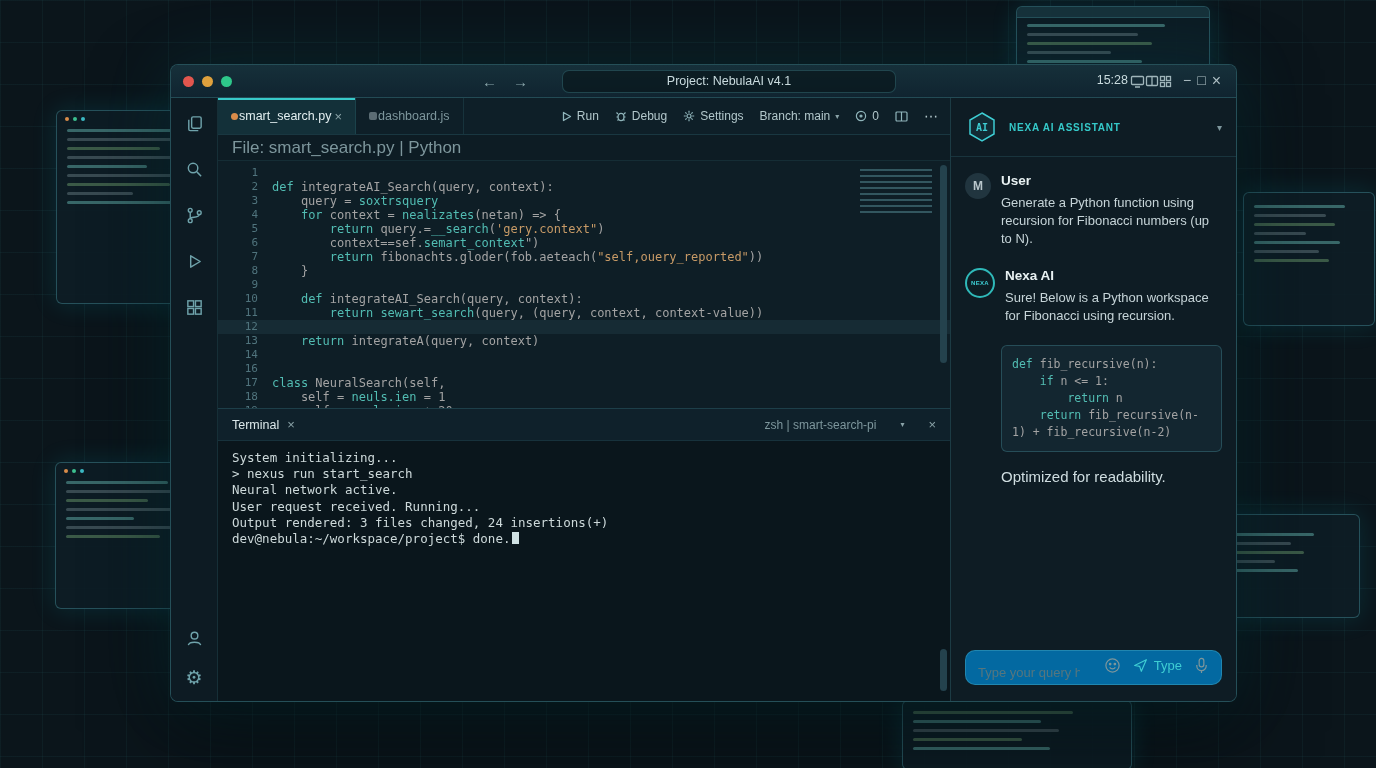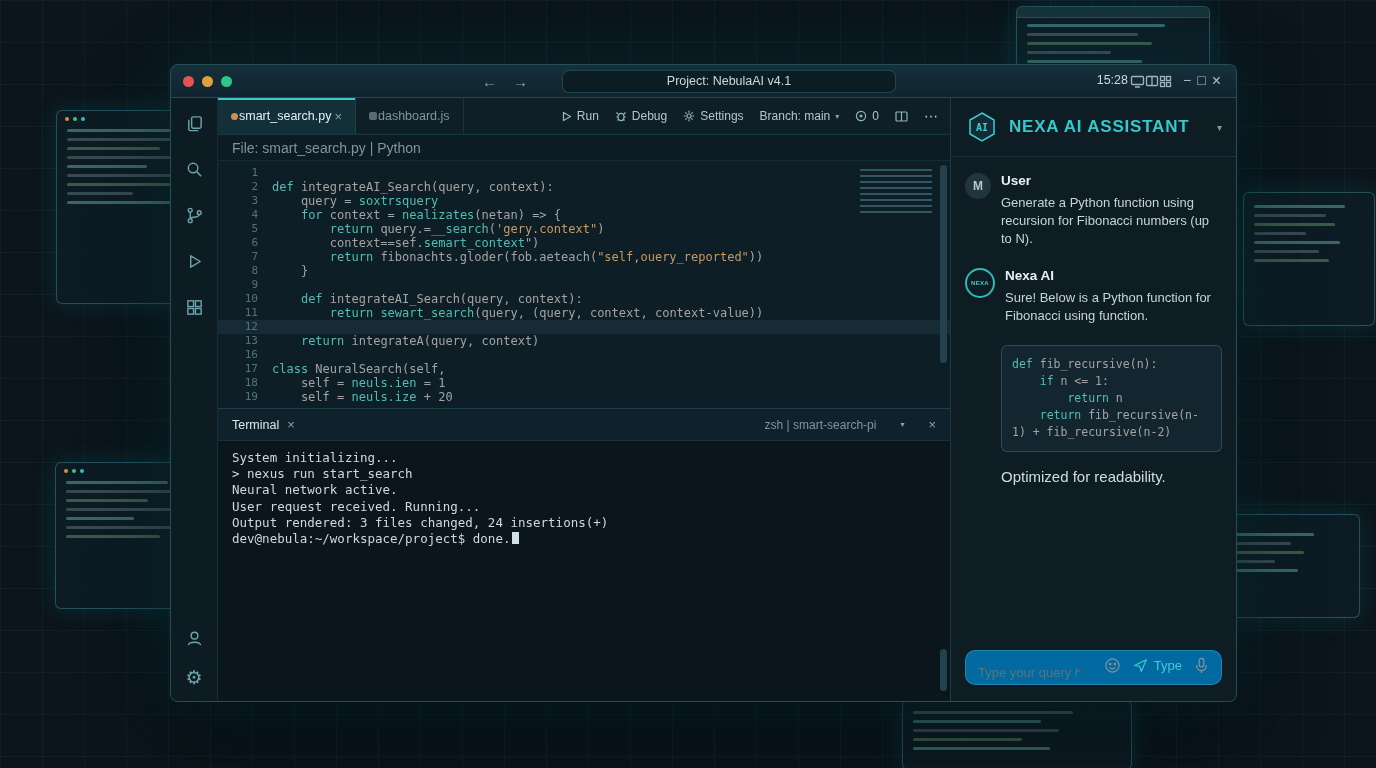--- a/index.html
+++ b/index.html
@@ -74,21 +74,21 @@
   .tab-dot{width:7px;height:7px;border-radius:50%;background:#d98c4a;}
   .tab-sq{width:8px;height:8px;border-radius:2px;background:#8fa0a6;opacity:.6;}
   .tab-close{color:#8aa3a8;font-size:13px;margin-left:2px;}
   .toolbar{margin-left:auto;display:flex;align-items:center;gap:16px;padding-right:12px;}
   .tool-item{display:flex;align-items:center;gap:5px;font-size:12px;color:#b2c7cb;white-space:nowrap;}
   .tool-item svg{display:block;}
   .chev{font-size:8px;color:#8aa3a8;}
   .more-glyph{font-size:14px;color:#b2c7cb;}
 
   .fileinfo{height:25px;flex:0 0 25px;display:flex;align-items:center;padding:0 14px;
-    font-size:14px;color:#7d969c;background:#0d1c24;border-bottom:1px solid rgba(94,197,208,.10);}
+    font-size:17px;color:#7d969c;background:#0d1c24;border-bottom:1px solid rgba(94,197,208,.10);}
 
   
   .editor{flex:1;position:relative;background:#0e1e26;overflow:hidden;padding-top:5px;}
   .code-row{display:flex;line-height:14px;font-family:"DejaVu Sans Mono",monospace;font-size:12px;}
   .code-row.hl{background:rgba(125,210,220,.08);}
   .ln{flex:0 0 40px;text-align:right;padding-right:14px;color:#50747d;font-size:11px;}
   .lc{white-space:pre;}
   .tk{color:#52bdb3;}
   .ts{color:#c79a66;}
   .tt{color:#a3a3a3;}
@@ -106,21 +106,21 @@
   .term-right{margin-left:auto;display:flex;align-items:center;gap:24px;font-size:12px;color:#7d969c;}
   .terminal{flex:1;background:#0a161c;padding:9px 14px;font-family:"DejaVu Sans Mono",monospace;
     font-size:12.5px;line-height:16.2px;color:#cdd9da;position:relative;min-height:0;}
   .t-cursor{display:inline-block;width:7px;height:12px;background:#d0e2e4;margin-left:2px;vertical-align:-1px;}
   .term-thumb{position:absolute;right:3px;bottom:10px;width:7px;height:42px;background:#24424d;border-radius:4px;}
 
   
   .ai-panel{width:285px;flex:0 0 285px;background:#0e1c24;display:flex;flex-direction:column;min-height:0;}
   .ai-header{height:58px;flex:0 0 58px;display:flex;align-items:center;gap:10px;padding:0 14px;
     border-bottom:1px solid rgba(94,197,208,.15);}
-  .ai-title{font-size:17px;font-weight:bold;letter-spacing:.8px;color:#35c9c9;}
+  .ai-title{font-size:10px;font-weight:bold;letter-spacing:.8px;color:#35c9c9;}
   .ai-chevron{margin-left:auto;color:#7d969c;font-size:10px;}
   .chat{flex:1;padding:16px 14px 8px;overflow:hidden;min-height:0;}
   .msg{display:flex;gap:10px;margin-bottom:20px;}
   .avatar{width:26px;height:26px;flex:0 0 26px;border-radius:50%;display:flex;align-items:center;
     justify-content:center;font-size:12px;font-weight:bold;}
   .avatar.user{background:#21353f;color:#b9c7cc;}
   .avatar.nexa{background:#0d1d24;border:2px solid #2fb9b9;color:#3ecdd3;font-size:6px;letter-spacing:.3px;}
   .msg-content{flex:1;min-width:0;}
   .msg-author{font-size:13.5px;font-weight:bold;color:#e8f1f2;margin-bottom:6px;}
   .msg-text{font-size:13px;line-height:18px;color:#c6d4d8;}
@@ -410,20 +410,24 @@
             </div>
             <div class="code-row hl">
               <span class="ln">12</span>
               <span class="lc">&nbsp;</span>
             </div>
             <div class="code-row">
               <span class="ln">13</span>
               <span class="lc"><span class="tt">    </span><span class="tk">return</span><span class="tt"> integrateA(query, context)</span></span>
             </div>
             <div class="code-row">
+              <span class="ln">14</span>
+              <span class="lc">&nbsp;</span>
+            </div>
+            <div class="code-row">
               <span class="ln">16</span>
               <span class="lc">&nbsp;</span>
             </div>
             <div class="code-row">
               <span class="ln">17</span>
               <span class="lc"><span class="tk">class</span><span class="tt"> NeuralSearch(self,</span></span>
             </div>
             <div class="code-row">
               <span class="ln">18</span>
               <span class="lc"><span class="tt">    self = </span><span class="tk">neuls.ien</span><span class="tt"> = 1</span></span>
@@ -480,21 +484,21 @@
           <div class="msg-content">
             <div class="msg-author">User</div>
             <div class="msg-text">Generate a Python function using recursion for Fibonacci numbers (up to N).</div>
           </div>
         </div>
 
         <div class="msg">
           <span class="avatar nexa">NEXA</span>
           <div class="msg-content">
             <div class="msg-author">Nexa AI</div>
-            <div class="msg-text">Sure! Below is a Python function for Fibonacci using function.</div>
+            <div class="msg-text">Sure! Below is a Python workspace for Fibonacci using recursion.</div>
           </div>
         </div>
 
         <div class="chat-code">
             <div class="cb-line"><span class="tk">def</span><span class="tt"> fib_recursive(n):</span></div>
             <div class="cb-line"><span class="tt">    </span><span class="tk">if</span><span class="tt"> n &lt;= 1:</span></div>
             <div class="cb-line"><span class="tt">        </span><span class="tk">return</span><span class="tt"> n</span></div>
             <div class="cb-line"><span class="tt">    </span><span class="tk">return</span><span class="tt"> fib_recursive(n-</span></div>
             <div class="cb-line"><span class="tt">1) + fib_recursive(n-2)</span></div>
           </div>

